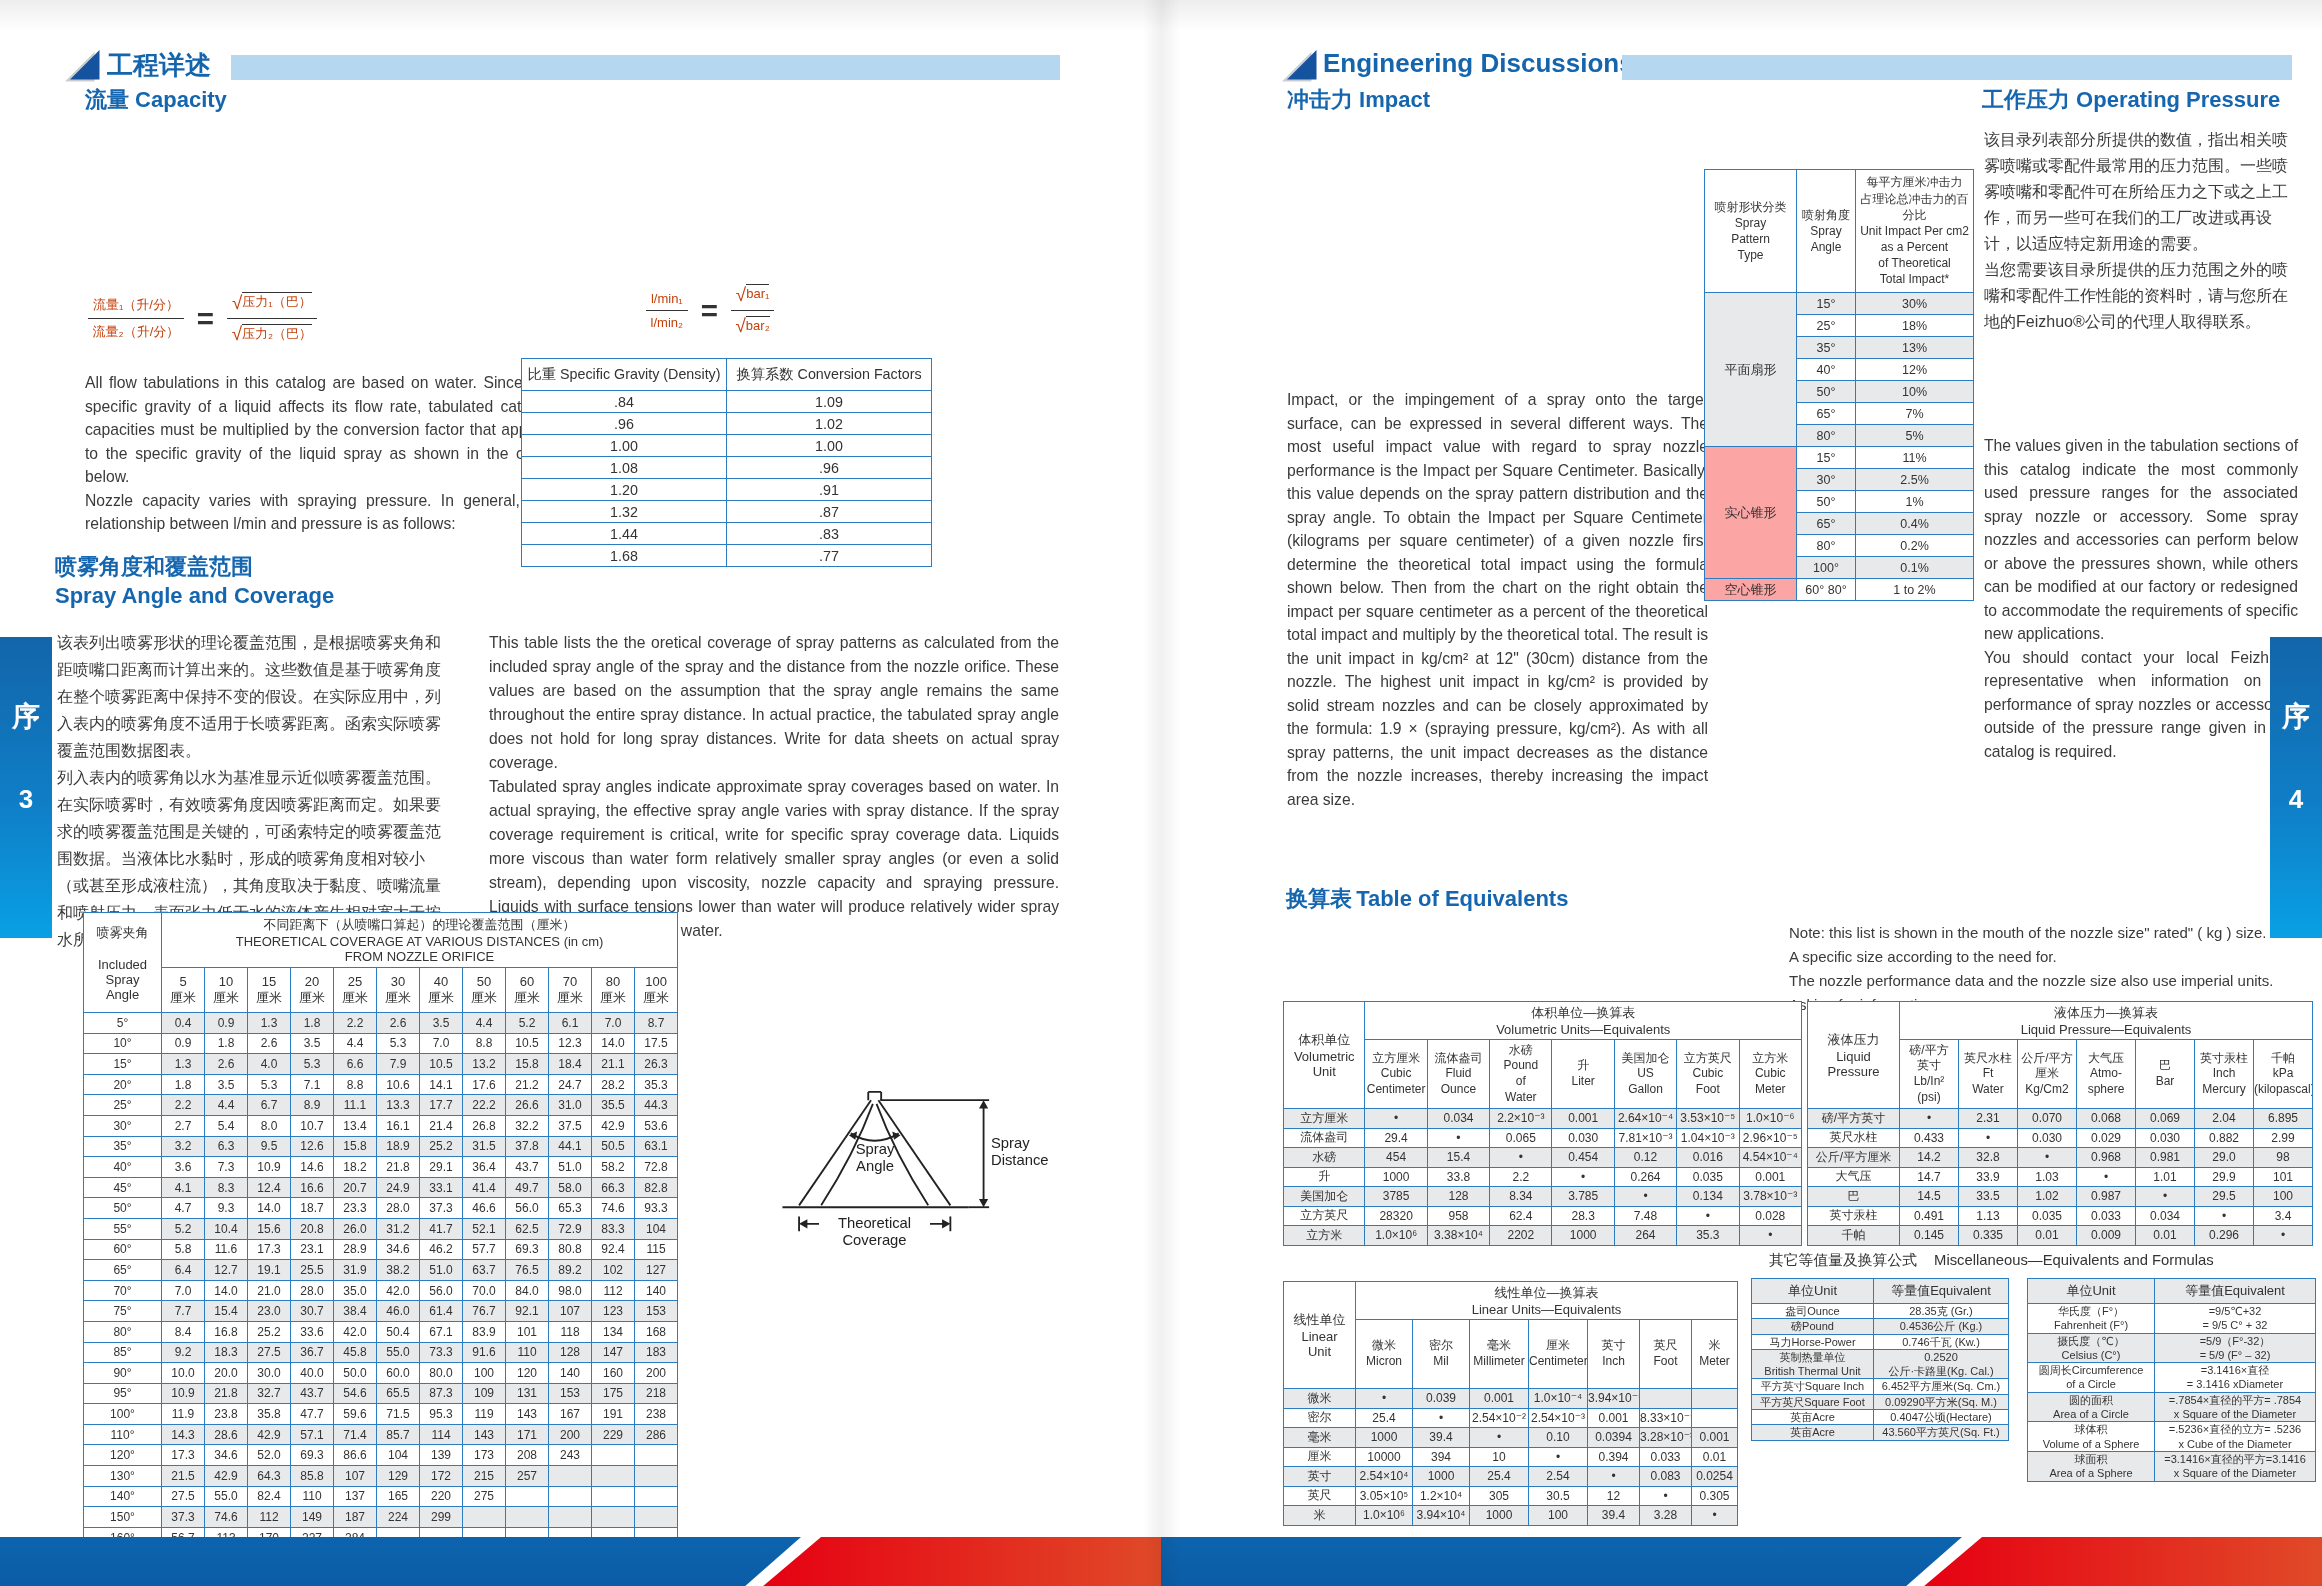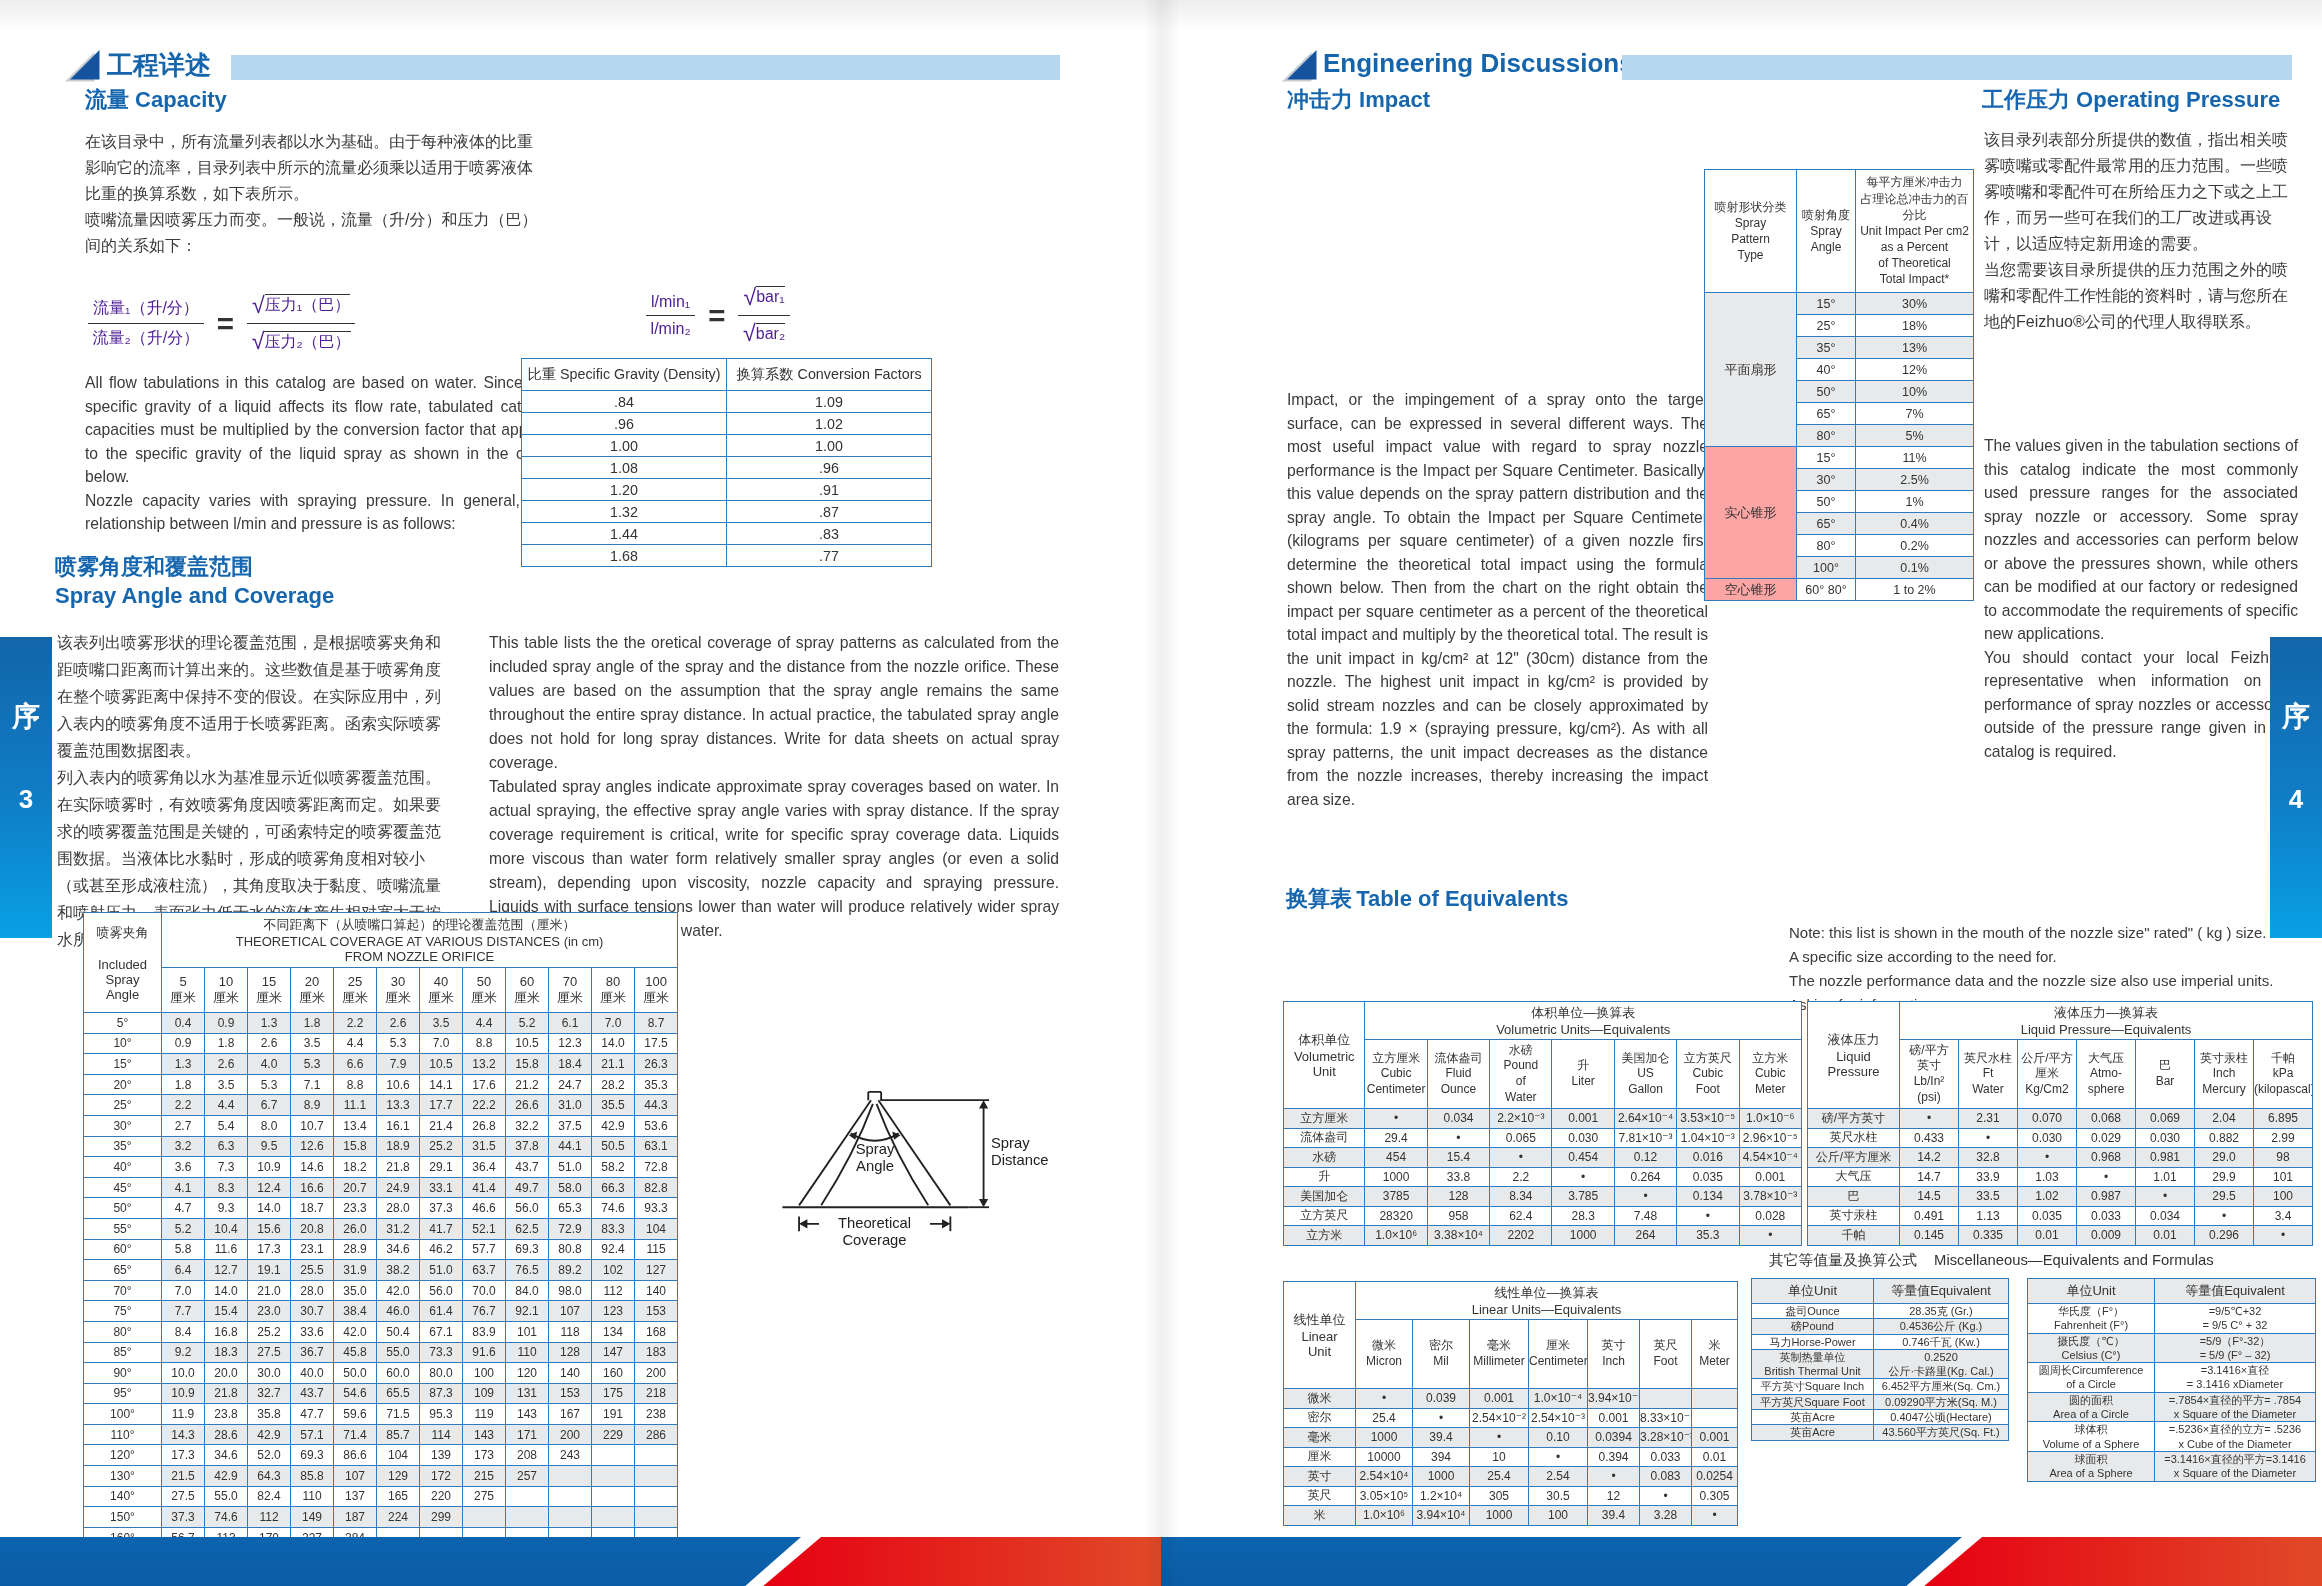--- a/index.html
+++ b/index.html
@@ -21,21 +21,21 @@
   .hdr-title{font-size:26px;font-weight:700;color:#1565ad;white-space:nowrap;}
   .hdr-bar{height:25px;background:#b5d8f0;}
 
   .h2{font-size:22px;font-weight:700;color:#1566ae;white-space:nowrap;}
   .para{white-space:pre-line;}
   .cn{font-size:16px;line-height:26px;}
   .en{font-size:15.7px;line-height:23.5px;text-align:justify;}
 
   
   .formula{display:flex;align-items:center;}
-  .frac{display:inline-block;text-align:center;font-size:16px;color:#4c1d95;}
+  .frac{display:inline-block;text-align:center;font-size:13px;color:#c2410c;}
   .frac .num{display:block;border-bottom:1.8px solid #333;padding:0 4.6px 3.7px;}
   .frac .den{display:block;padding:4.6px 4.6px 0;}
   .rad{font-size:1.45em;font-weight:400;vertical-align:-2.8px;}
   .radicand{border-top:1.8px solid #333;padding-top:0.9px;}
   .eq{font-size:29.5px;font-weight:700;margin:0 13px;color:#333;}
 
   .formula-box{border:1.8px solid #2d7cc0;background:#fff;padding:14.8px 18.5px;font-size:16px;color:#333;}
   .fb-line2{margin-top:13px;}
   .fb-gap{margin-left:106px;}
 
@@ -100,22 +100,20 @@
 <div class="abs top-shade"></div>
 
 <div class="page" id="pageL">
 
   <div class="abs hdr-tri-shadow" style="left:65px;top:52px;"></div>
   <div class="abs hdr-tri" style="left:70px;top:50px;"></div>
   <div class="abs hdr-title" style="left:107px;top:48px;">工程详述</div>
   <div class="abs hdr-bar" style="left:231px;top:55px;width:829px;"></div>
 
   <div class="abs h2" style="left:85px;top:85px;">流量 Capacity</div>
-  <div class="abs para cn" style="left:85px;top:129px;width:458px;">在该目录中，所有流量列表都以水为基础。由于每种液体的比重影响它的流率，目录列表中所示的流量必须乘以适用于喷雾液体比重的换算系数，如下表所示。
-喷嘴流量因喷雾压力而变。一般说，流量（升/分）和压力（巴）间的关系如下：</div>
 
   <div class="abs formula" style="left:88px;top:292px;">
     <span class="frac">
       <span class="num">流量₁（升/分）</span>
       <span class="den">流量₂（升/分）</span>
     </span>
     <span class="eq">=</span>
     <span class="frac">
       <span class="num"><span class="rad">√</span><span class="radicand">压力₁（巴）</span></span>
       <span class="den"><span class="rad">√</span><span class="radicand">压力₂（巴）</span></span>

